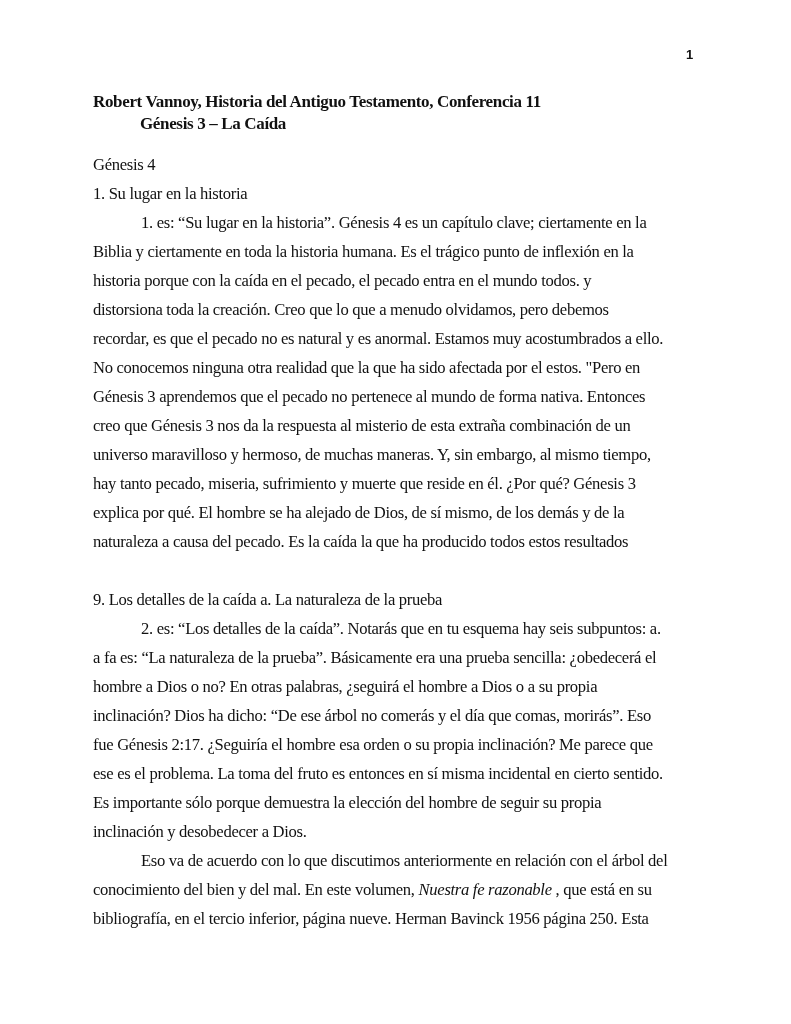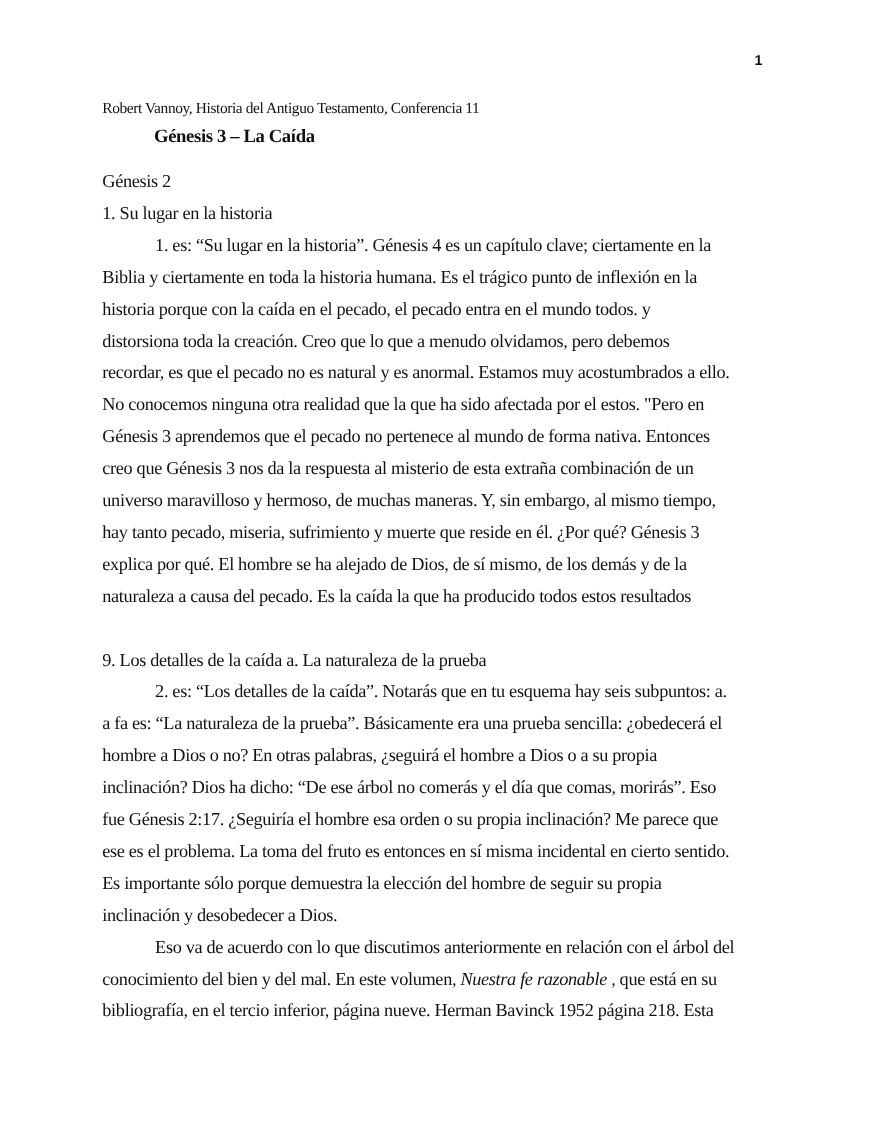--- a/index.html
+++ b/index.html
@@ -1,32 +1,32 @@
 <!DOCTYPE html>
 <html><head>
 <meta charset="utf-8">
 <style>
   html, body { margin: 0; padding: 0; background: #ffffff; }
   body { width: 791px; height: 1024px; position: relative; overflow: hidden; font-family: "Liberation Serif", "DejaVu Serif", serif; color: #111; }
   .page-number { position: absolute; left: 686px; top: 47px; font-family: "Liberation Sans", "DejaVu Sans", sans-serif; font-weight: bold; font-size: 13px; }
-  .title { position: absolute; left: 93px; top: 92px; font-weight: normal; font-size: 14px; letter-spacing: -0.35px; white-space: nowrap; }
+  .title { position: absolute; left: 93px; top: 92px; font-weight: bold; font-size: 17px; letter-spacing: -0.35px; white-space: nowrap; }
   .subtitle { position: absolute; left: 140px; top: 114px; font-weight: bold; font-size: 17px; letter-spacing: -0.35px; white-space: nowrap; text-align: center; }
   .line { position: absolute; left: 93px; font-size: 16.6px; letter-spacing: -0.3px; white-space: nowrap; line-height: 20px; }
   .indent { left: 141px; }
   em { font-style: italic; margin-top: 24px; }
 </style>
 </head>
 <body>
 
 <div>
   <div class="page-number">1</div>
   <div class="title">Robert Vannoy, Historia del Antiguo Testamento, Conferencia 11</div>
   <div class="subtitle">Génesis 3 – La Caída</div>
 
-  <div class="line" style="top:155px">Génesis 2</div>
+  <div class="line" style="top:155px">Génesis 4</div>
 
   <div class="line" style="top:184px">1. Su lugar en la historia</div>
   <div class="line indent" style="top:213px">1. es: “Su lugar en la historia”. Génesis 4 es un capítulo clave; ciertamente en la</div>
   <div class="line" style="top:242px">Biblia y ciertamente en toda la historia humana. Es el trágico punto de inflexión en la</div>
   <div class="line" style="top:271px">historia porque con la caída en el pecado, el pecado entra en el mundo todos. y</div>
   <div class="line" style="top:300px">distorsiona toda la creación. Creo que lo que a menudo olvidamos, pero debemos</div>
   <div class="line" style="top:329px">recordar, es que el pecado no es natural y es anormal. Estamos muy acostumbrados a ello.</div>
   <div class="line" style="top:358px">No conocemos ninguna otra realidad que la que ha sido afectada por el estos. "Pero en</div>
   <div class="line" style="top:387px">Génesis 3 aprendemos que el pecado no pertenece al mundo de forma nativa. Entonces</div>
   <div class="line" style="top:416px">creo que Génesis 3 nos da la respuesta al misterio de esta extraña combinación de un</div>
@@ -40,14 +40,14 @@
   <div class="line" style="top:648px">a fa es: “La naturaleza de la prueba”. Básicamente era una prueba sencilla: ¿obedecerá el</div>
   <div class="line" style="top:677px">hombre a Dios o no? En otras palabras, ¿seguirá el hombre a Dios o a su propia</div>
   <div class="line" style="top:706px">inclinación? Dios ha dicho: “De ese árbol no comerás y el día que comas, morirás”. Eso</div>
   <div class="line" style="top:735px">fue Génesis 2:17. ¿Seguiría el hombre esa orden o su propia inclinación? Me parece que</div>
   <div class="line" style="top:764px">ese es el problema. La toma del fruto es entonces en sí misma incidental en cierto sentido.</div>
   <div class="line" style="top:793px">Es importante sólo porque demuestra la elección del hombre de seguir su propia</div>
   <div class="line" style="top:822px">inclinación y desobedecer a Dios.</div>
 
   <div class="line indent" style="top:851px">Eso va de acuerdo con lo que discutimos anteriormente en relación con el árbol del</div>
   <div class="line" style="top:880px"><span>conocimiento del bien y del mal. En este volumen, </span><em>Nuestra fe razonable</em><span> , que está en su</span></div>
-  <div class="line" style="top:909px">bibliografía, en el tercio inferior, página nueve. Herman Bavinck 1952 página 218. Esta</div>
+  <div class="line" style="top:909px">bibliografía, en el tercio inferior, página nueve. Herman Bavinck 1956 página 250. Esta</div>
 </div>
 
 </body></html>

